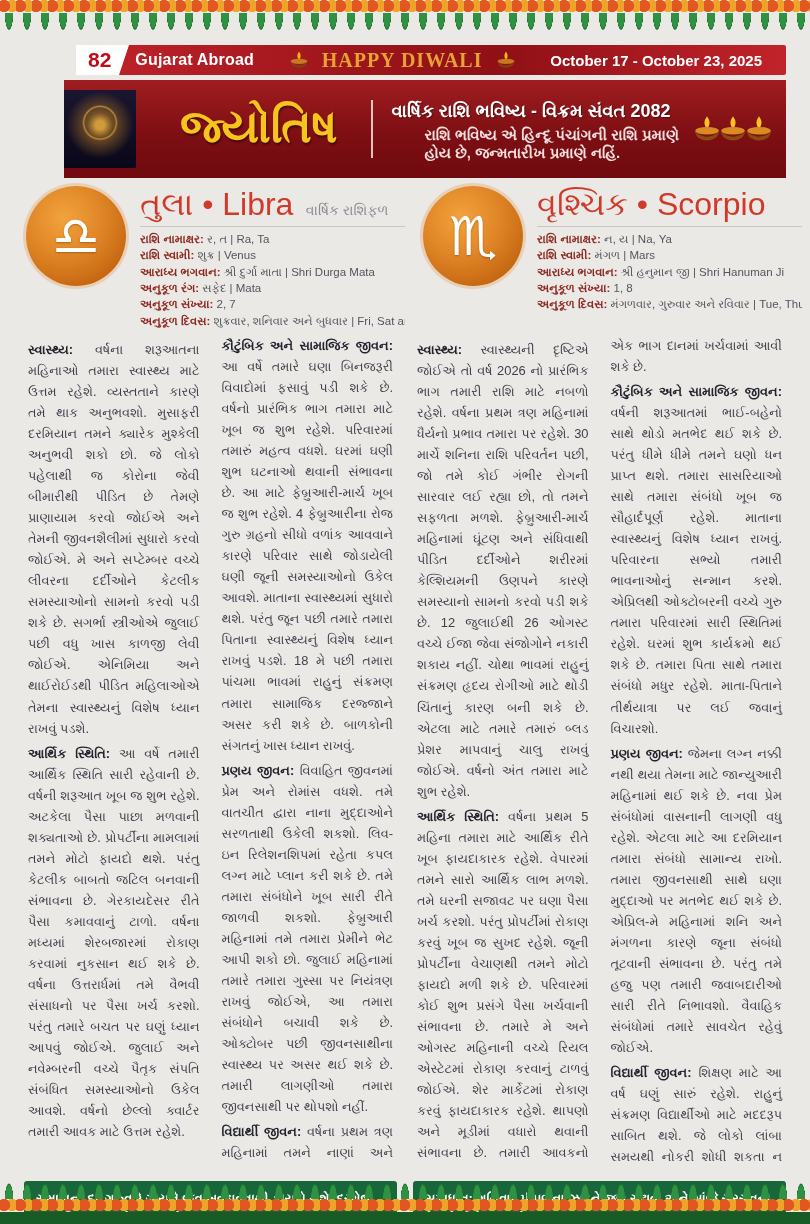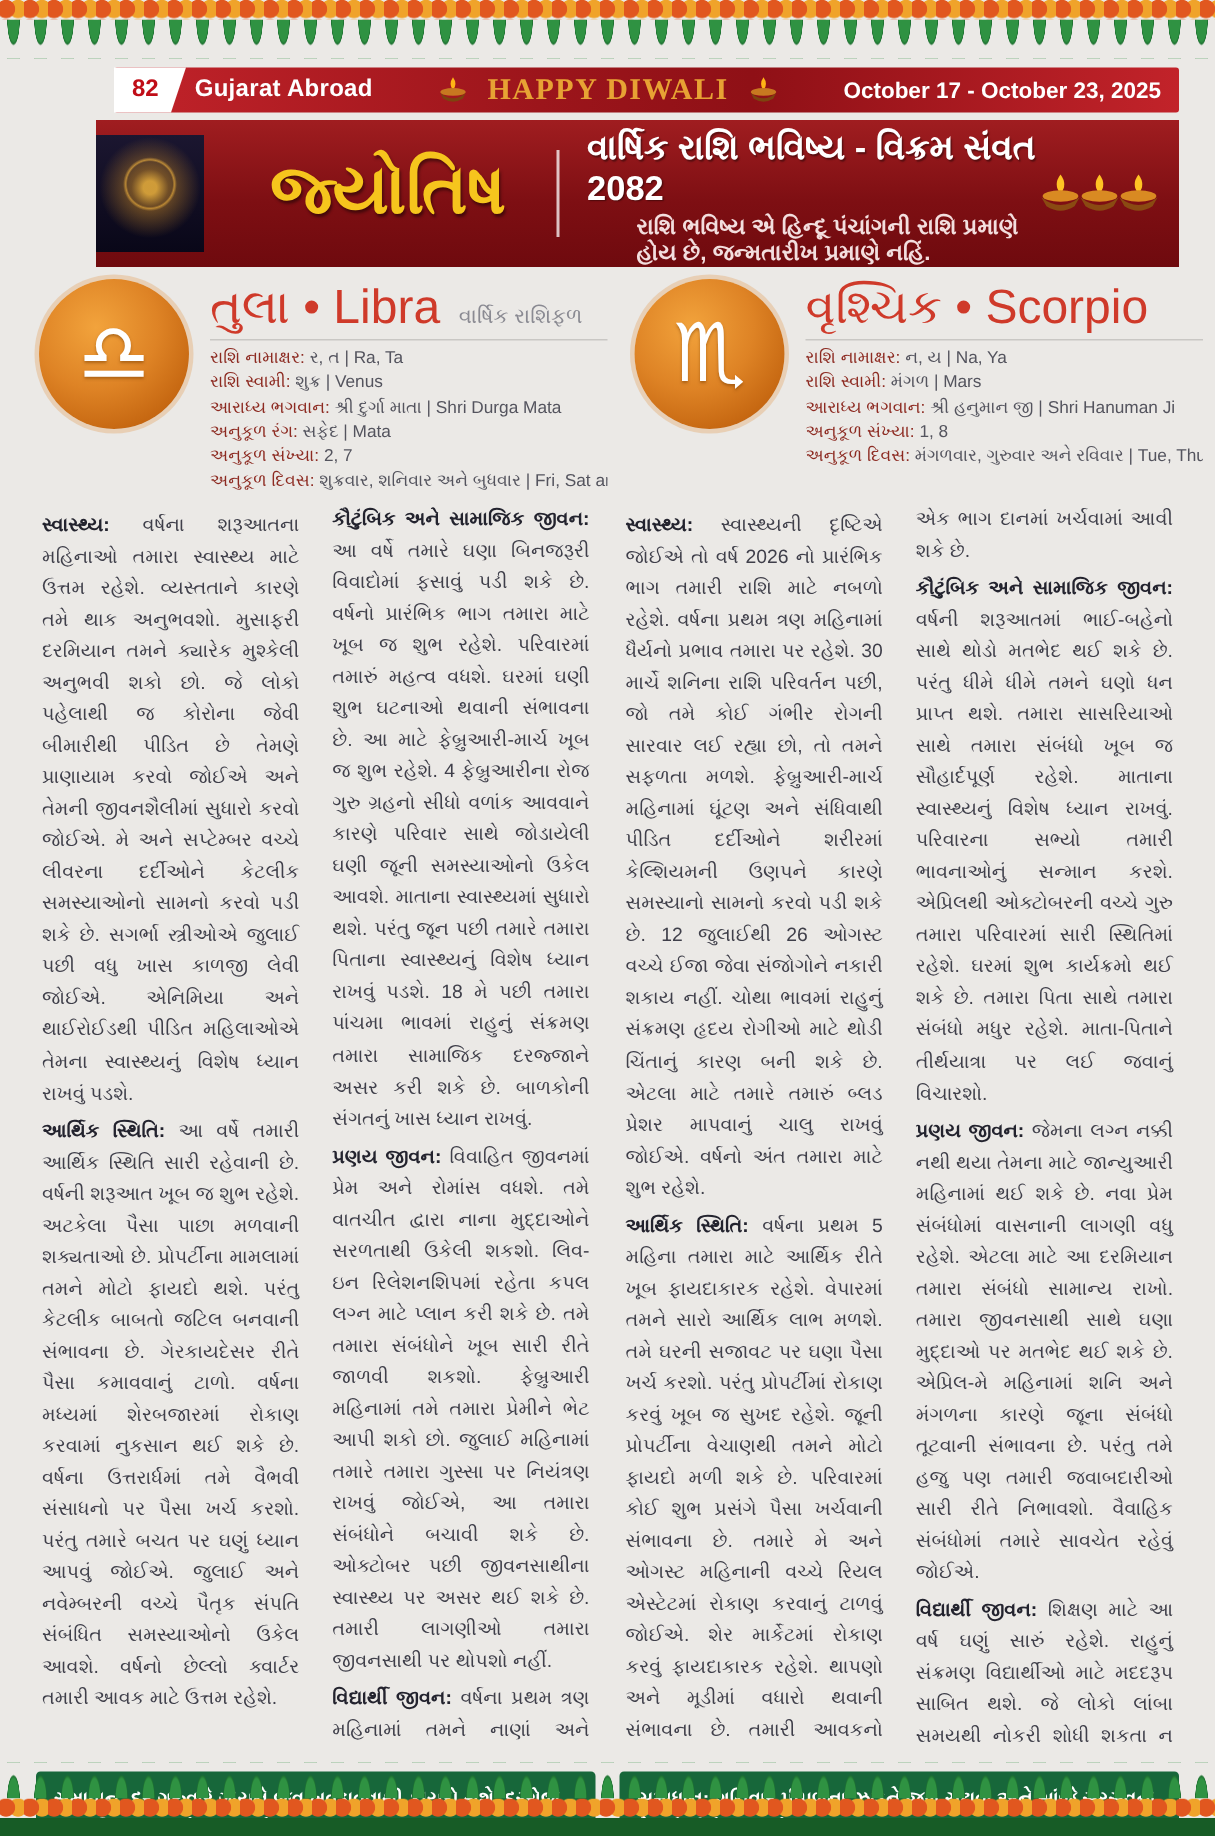--- a/index.html
+++ b/index.html
@@ -43,29 +43,29 @@
     border-radius:2px;
   }
   .pagenum-wrap {
     background:#fff; height:30px; display:flex; align-items:center;
     padding:0 8px 0 12px; position:relative; margin-right:16px;
   }
   .pagenum-wrap:after {
     content:""; position:absolute; right:-10px; top:0;
     border-top:30px solid #fff; border-right:10px solid transparent;
   }
-  .pagenum { color:#c00d17; font-weight:bold; font-size:16px; }
+  .pagenum { color:#c00d17; font-weight:bold; font-size:21px; }
   .brand { font-weight:bold; font-size:16px; letter-spacing:.2px; }
   .greeting {
     font-family:"Liberation Serif","DejaVu Serif",serif;
     color:#e7a234; font-weight:bold; font-size:20px; letter-spacing:1px;
     margin:0 10px;
   }
   .hdr-spacer { flex:1; }
-  .date-range { font-weight:bold; font-size:15px; padding-right:12px; }
+  .date-range { font-weight:bold; font-size:15px; padding-right:24px; }
   .diya { width:26px; height:20px; flex:0 0 auto; }
 
   
   .banner {
     margin:5px 24px 0 64px;
     height:98px;
     background:linear-gradient(180deg,#a01d20 0%,#7e0f13 55%,#6f0a0e 100%);
     display:flex; align-items:center;
     position:relative;
   }
@@ -76,21 +76,21 @@
       radial-gradient(circle at 50% 42%, transparent 26%, rgba(220,170,70,.8) 28%, transparent 31%),
       linear-gradient(180deg,#1b1630,#090718);
   }
   .jyotish {
     color:#f6c51d; font-weight:bold; font-size:46px;
     flex:0 0 auto; padding:0 34px 6px 44px;
     text-shadow:1px 2px 2px rgba(0,0,0,.45);
   }
   .banner-divider { width:2px; height:58px; background:rgba(255,255,255,.75); flex:0 0 auto; }
   .banner-right { padding:4px 0 0 18px; flex:1; }
-  .banner-title { color:#fff; font-weight:bold; font-size:23px; text-shadow:1px 1px 1px rgba(0,0,0,.4); }
+  .banner-title { color:#fff; font-weight:bold; font-size:18px; text-shadow:1px 1px 1px rgba(0,0,0,.4); }
   .banner-note { color:#f3dede; font-weight:bold; font-size:15px; margin-top:4px;margin-left:33px; }
   .banner-diyas { display:flex; align-items:flex-end; padding-right:10px; }
   .banner-diyas .diya { width:34px; height:30px; margin-left:-8px; }
 
   
   .sign-headers { display:flex; padding:6px 24px 0 24px; gap:16px; }
   .sign-header { width:50%; display:flex; align-items:flex-start; }
   .sign-circle {
     width:100px; height:100px; border-radius:50%;
     background:radial-gradient(circle at 38% 32%, #f2a33c 0%, #de8325 45%, #c3640f 80%, #a9520a 100%);
@@ -98,21 +98,21 @@
     flex:0 0 auto; margin:2px 14px 0 2px;
     box-shadow:0 0 0 3px rgba(222,131,37,.25);
   }
   .sign-glyph { color:#fff; font-size:54px; line-height:1; text-shadow:0 1px 2px rgba(120,60,0,.5); }
   .sign-meta { padding-top:2px; min-width:0; }
   .sign-title-row { white-space:nowrap; }
   .sign-title { color:#cf3a2a; font-weight:normal; font-size:32px; }
   .sign-suffix { color:#8a8a92; font-size:14px; margin-left:8px; }
   .sign-rule { border:none; border-top:1px solid #c9c7c4; margin:3px 0 4px 0; }
   .info-row { font-size:11.5px; line-height:1.42; color:#54545e; white-space:nowrap; overflow:hidden; }
-  .info-label { color:#8d2b22; font-weight:normal;text-align:right; }
+  .info-label { color:#8d2b22; font-weight:bold;text-align:right; }
 
   
   .bodies { display:flex; gap:16px; padding:6px 24px 0 24px; }
   .sign-body {
     width:50%;
     column-count:2; column-gap:14px;
     height:838px; overflow:hidden;
     font-size:12.9px; line-height:1.63;
     text-align:justify; color:#3f3f4a;
   }

